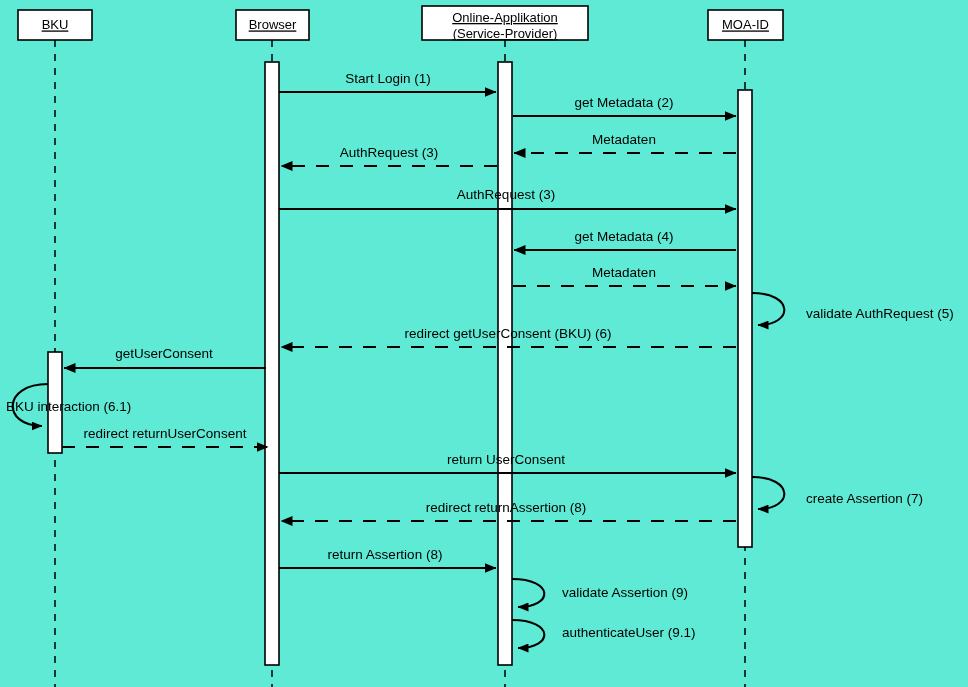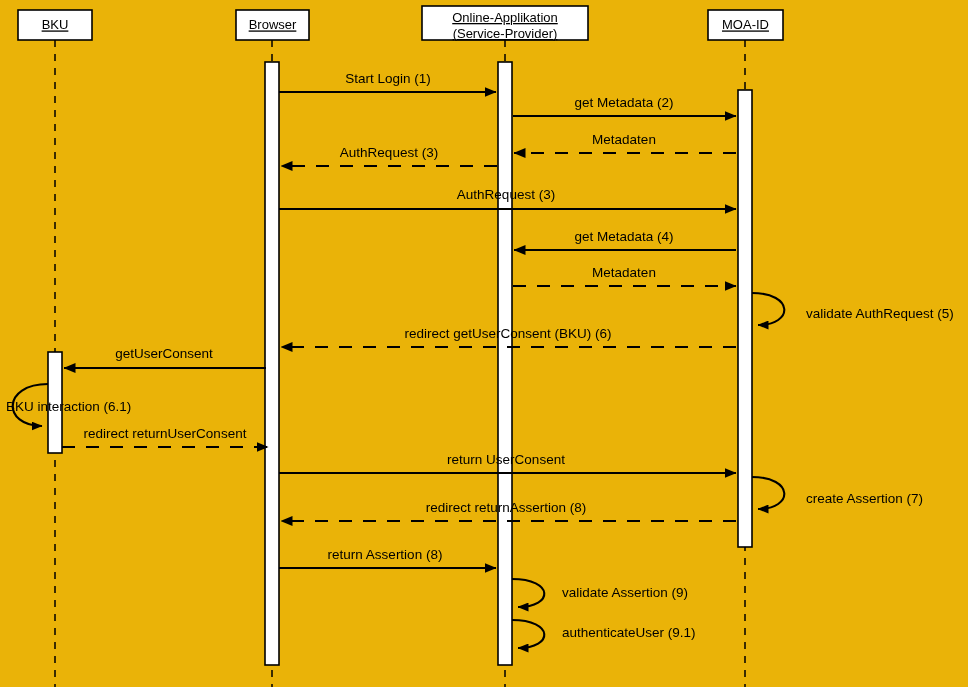--- a/index.html
+++ b/index.html
@@ -7,21 +7,21 @@
     padding: 0;
     background: #ffffff;
   }
   body {
     font-family: "Liberation Sans", sans-serif;
   }
   #diagram-root {
     position: relative;
     width: 968px;
     height: 687px;
-    background: #eab308;
+    background: #5eead4;
     overflow: hidden;
   }
   #seq-svg {
     position: absolute;
     top: 0;
     left: 0;
     display: block;
   }
   .lifeline-box {
     fill: #ffffff;

